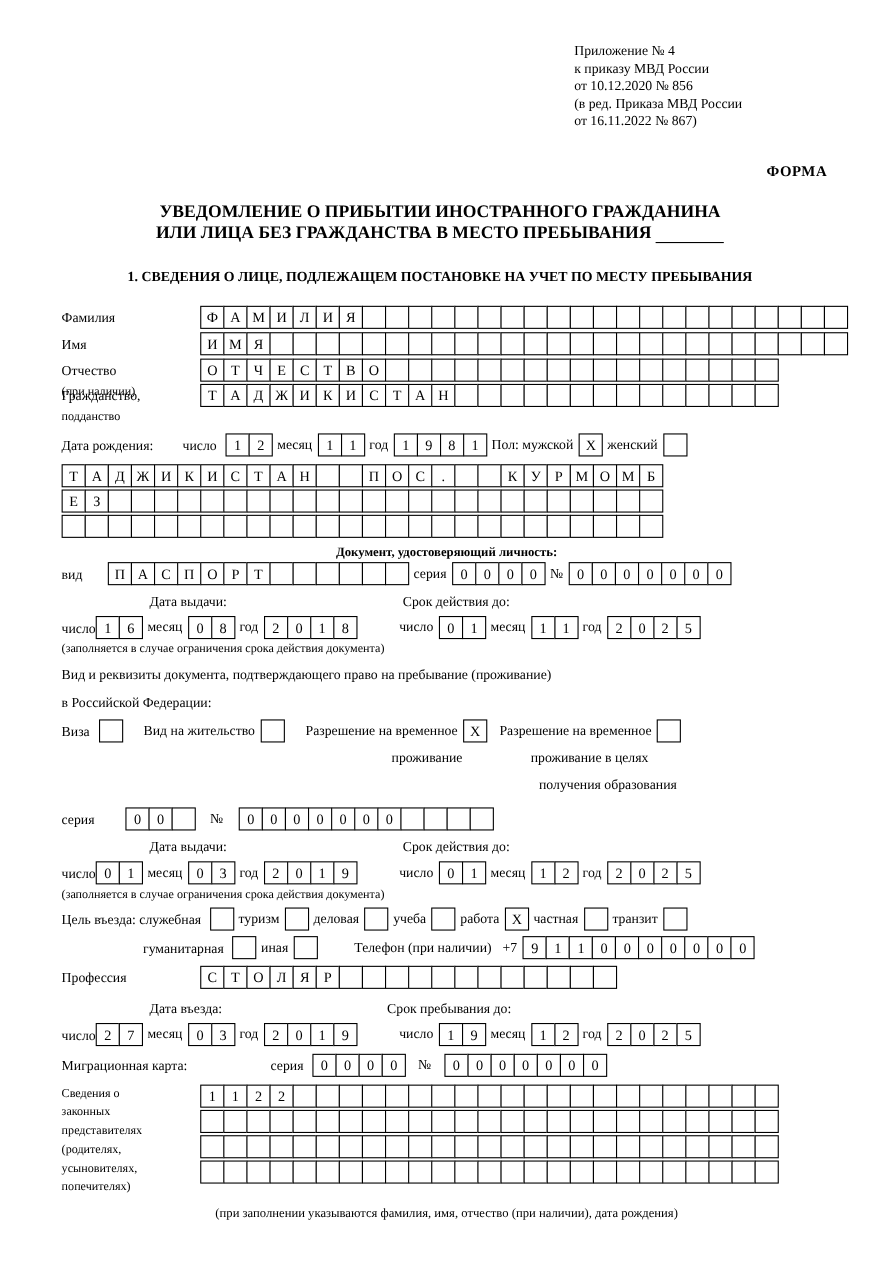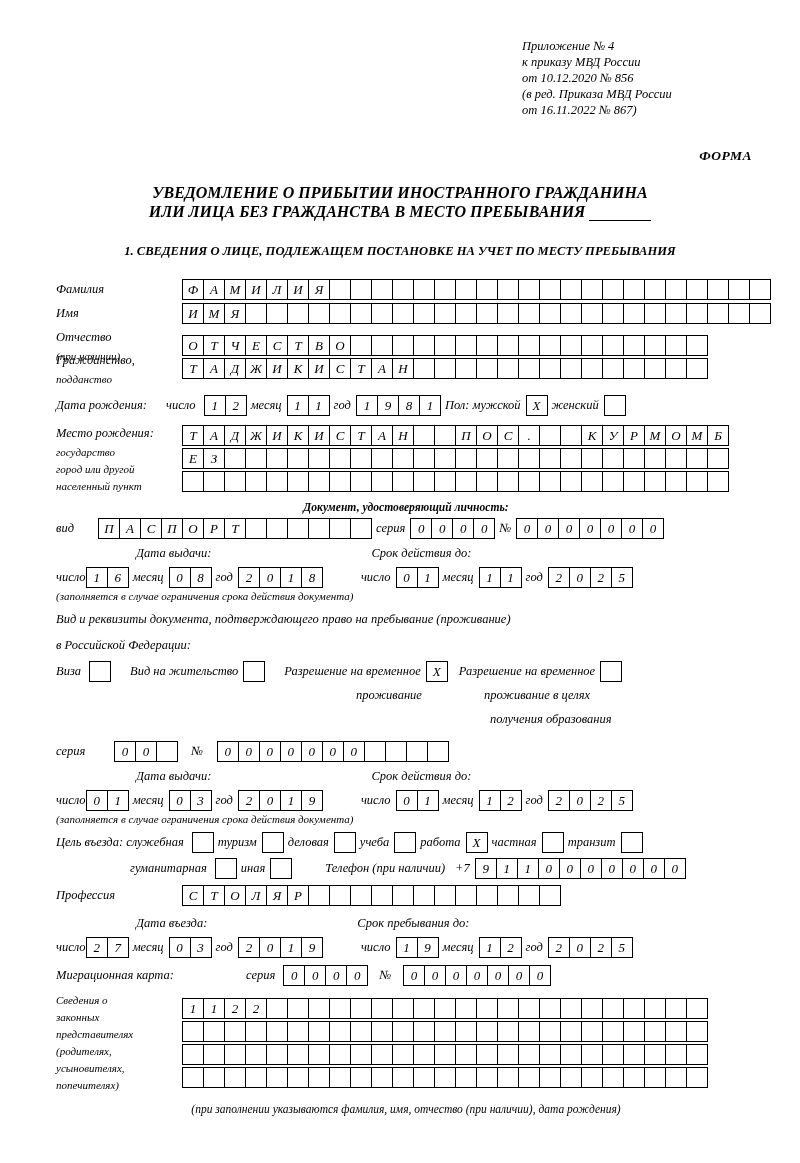--- a/index.html
+++ b/index.html
@@ -13,21 +13,20 @@
     font-family: "Liberation Serif", serif;
     color: #000;
     position: relative;
     overflow: hidden;
   }
   .page {
     position: relative;
     width: 800px;
     height: 913px;
     padding: 0;
-    font-style: italic;
   }
   .hdr {
     position: absolute;
     top: 38px;
     right: 48px;
     text-align: left;
     font-size: 12.5px;
     line-height: 16px;
     width: 230px;
   }
@@ -68,21 +67,21 @@
   }
   .form-body {
     position: absolute;
     top: 278px;
     left: 56px;
     width: 700px;
     font-size: 12.5px;
   }
   .row {
     display: flex;
-    align-items: center;
+    align-items: flex-start;
     margin-bottom: 2px;
   }
   .lbl {
     font-size: 12.5px;
     line-height: 22px;
     white-space: nowrap;
   }
   .boxes {
     display: flex;
   }
@@ -300,26 +299,20 @@
       <div class="boxes" id="sexm-boxes">
           <div class="bx">X</div>
         </div>
       <div class="lbl inline-lbl">женский</div>
       <div class="boxes" id="sexf-boxes">
           <div class="bx"></div>
         </div>
     </div>
 
     <div class="row mt6">
-      <div class="lblcol two-line">
-        <div class="lbl">Место рождения:</div>
-        <div class="sub">государство</div>
-        <div class="sub">город или другой</div>
-        <div class="sub">населенный пункт</div>
-      </div>
       <div>
         <div class="boxes" id="bp1-boxes">
             <div class="bx">Т</div>
             <div class="bx">А</div>
             <div class="bx">Д</div>
             <div class="bx">Ж</div>
             <div class="bx">И</div>
             <div class="bx">К</div>
             <div class="bx">И</div>
             <div class="bx">С</div>

